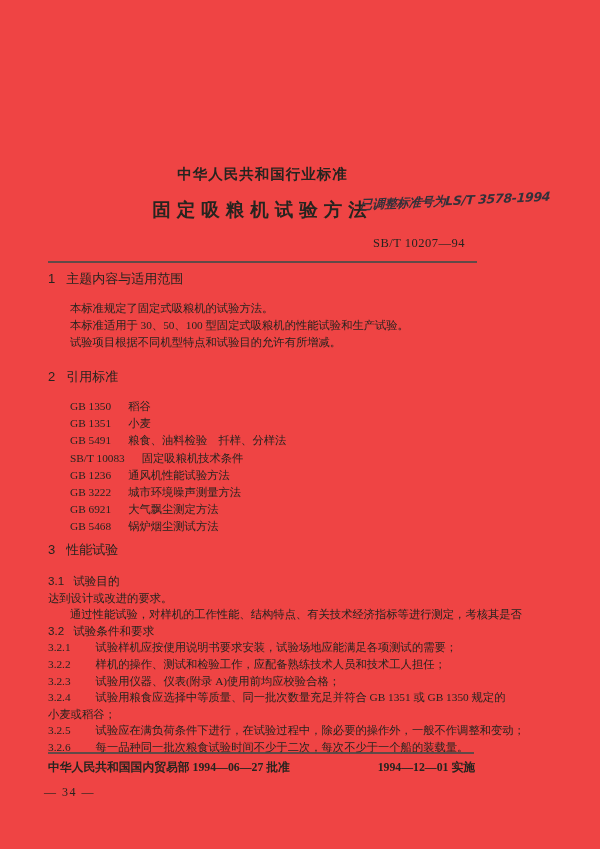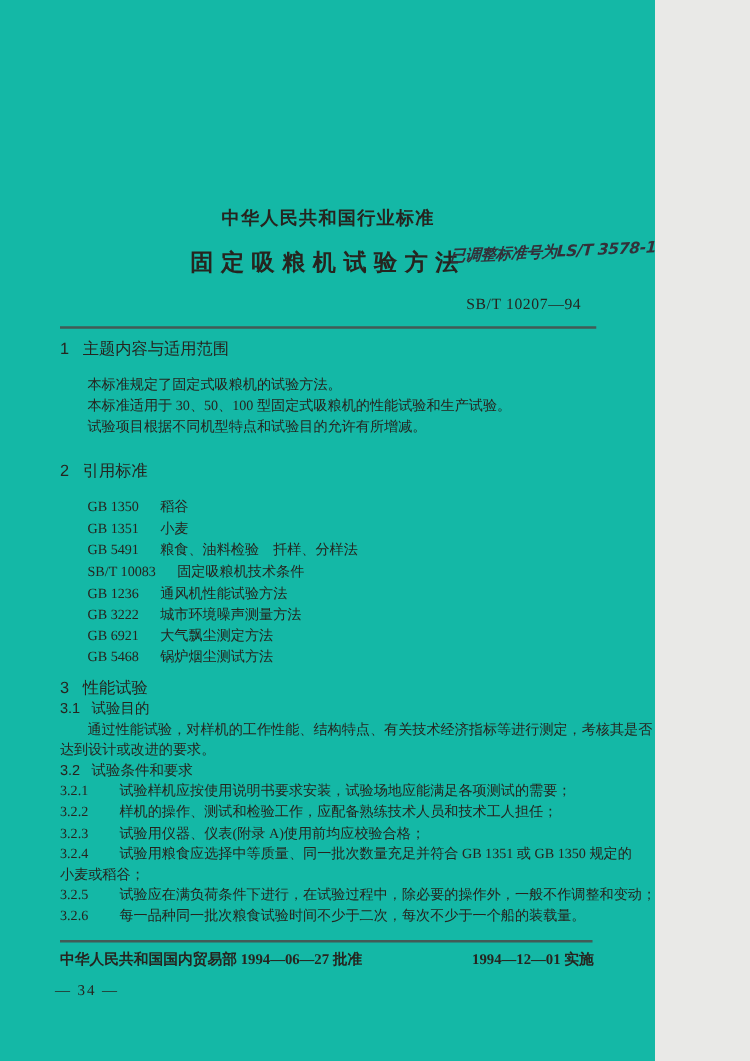--- a/index.html
+++ b/index.html
@@ -2,22 +2,22 @@
 <html><head>
 <meta charset="utf-8">
 <style>
   html,body{margin:0;padding:0;}
   body{
     width:600px;height:849px;
     background:#e9e9e7;
     font-family:"Liberation Serif","DejaVu Serif",serif;
   }
   .page{
-    position:relative;width:524px;height:849px;overflow:hidden;
-    background:#14b8a6;
+    position:relative;width:600px;height:849px;overflow:hidden;
+    background:#ef4444;
     color:#26241f;
   }
   .abs{position:absolute;}
   .sans{font-family:"Liberation Sans","DejaVu Sans",sans-serif;}
   .nowrap{white-space:nowrap;}
 
   
   .org-line{top:165px;left:48px;width:429px;text-align:center;
     font-weight:bold;font-size:14.5px;letter-spacing:1px;}
   .doc-title{top:197px;left:48px;width:429px;text-align:center;
@@ -31,21 +31,21 @@
   .rule-top{top:261px;left:48px;width:429px;}
 
   
   section{position:absolute;left:48px;width:470px;font-size:11.3px;}
   #sec1{top:270px;}
   #sec2{top:368px;}
   #sec3{top:541px;}
   .sec-h{font-weight:normal;font-size:13px;line-height:17px;}
   .sec-h .num{margin-right:11px;}
   #sec1 .sec-h, #sec2 .sec-h{margin-bottom:13px;}
-  #sec3 .sec-h{margin-bottom:1px;}
+  #sec3 .sec-h{margin-bottom:15px;}
   .para{line-height:17px;}
   .indent{padding-left:22px;}
   .ref-row{line-height:17.2px;padding-left:22px;}
   .ref-code{display:inline-block;margin-right:17px;font-family:Liberation Serif, serif;}
   .sub-h{font-weight:normal;font-size:11.6px;line-height:16.6px;}
   .sub-h .num{margin-right:9px;}
   .line{line-height:16.6px;}
   .item-num{margin-right:25px;}
 
   
@@ -108,22 +108,22 @@
     </div>
   </section>
 
   <section id="sec3">
     <div class="sec-h sans nowrap">
       <span class="num">3</span><span>性能试验</span>
     </div>
     <div class="sub-h sans nowrap">
       <span class="num">3.1</span><span>试验目的</span>
     </div>
+    <div class="line nowrap">达到设计或改进的要求。</div>
     <div class="line indent nowrap">通过性能试验，对样机的工作性能、结构特点、有关技术经济指标等进行测定，考核其是否</div>
-    <div class="line nowrap">达到设计或改进的要求。</div>
     <div class="sub-h sans nowrap">
       <span class="num">3.2</span><span>试验条件和要求</span>
     </div>
     <div class="line nowrap">
       <span class="item-num">3.2.1</span><span>试验样机应按使用说明书要求安装，试验场地应能满足各项测试的需要；</span>
     </div>
     <div class="line nowrap">
       <span class="item-num">3.2.2</span><span>样机的操作、测试和检验工作，应配备熟练技术人员和技术工人担任；</span>
     </div>
     <div class="line nowrap">

